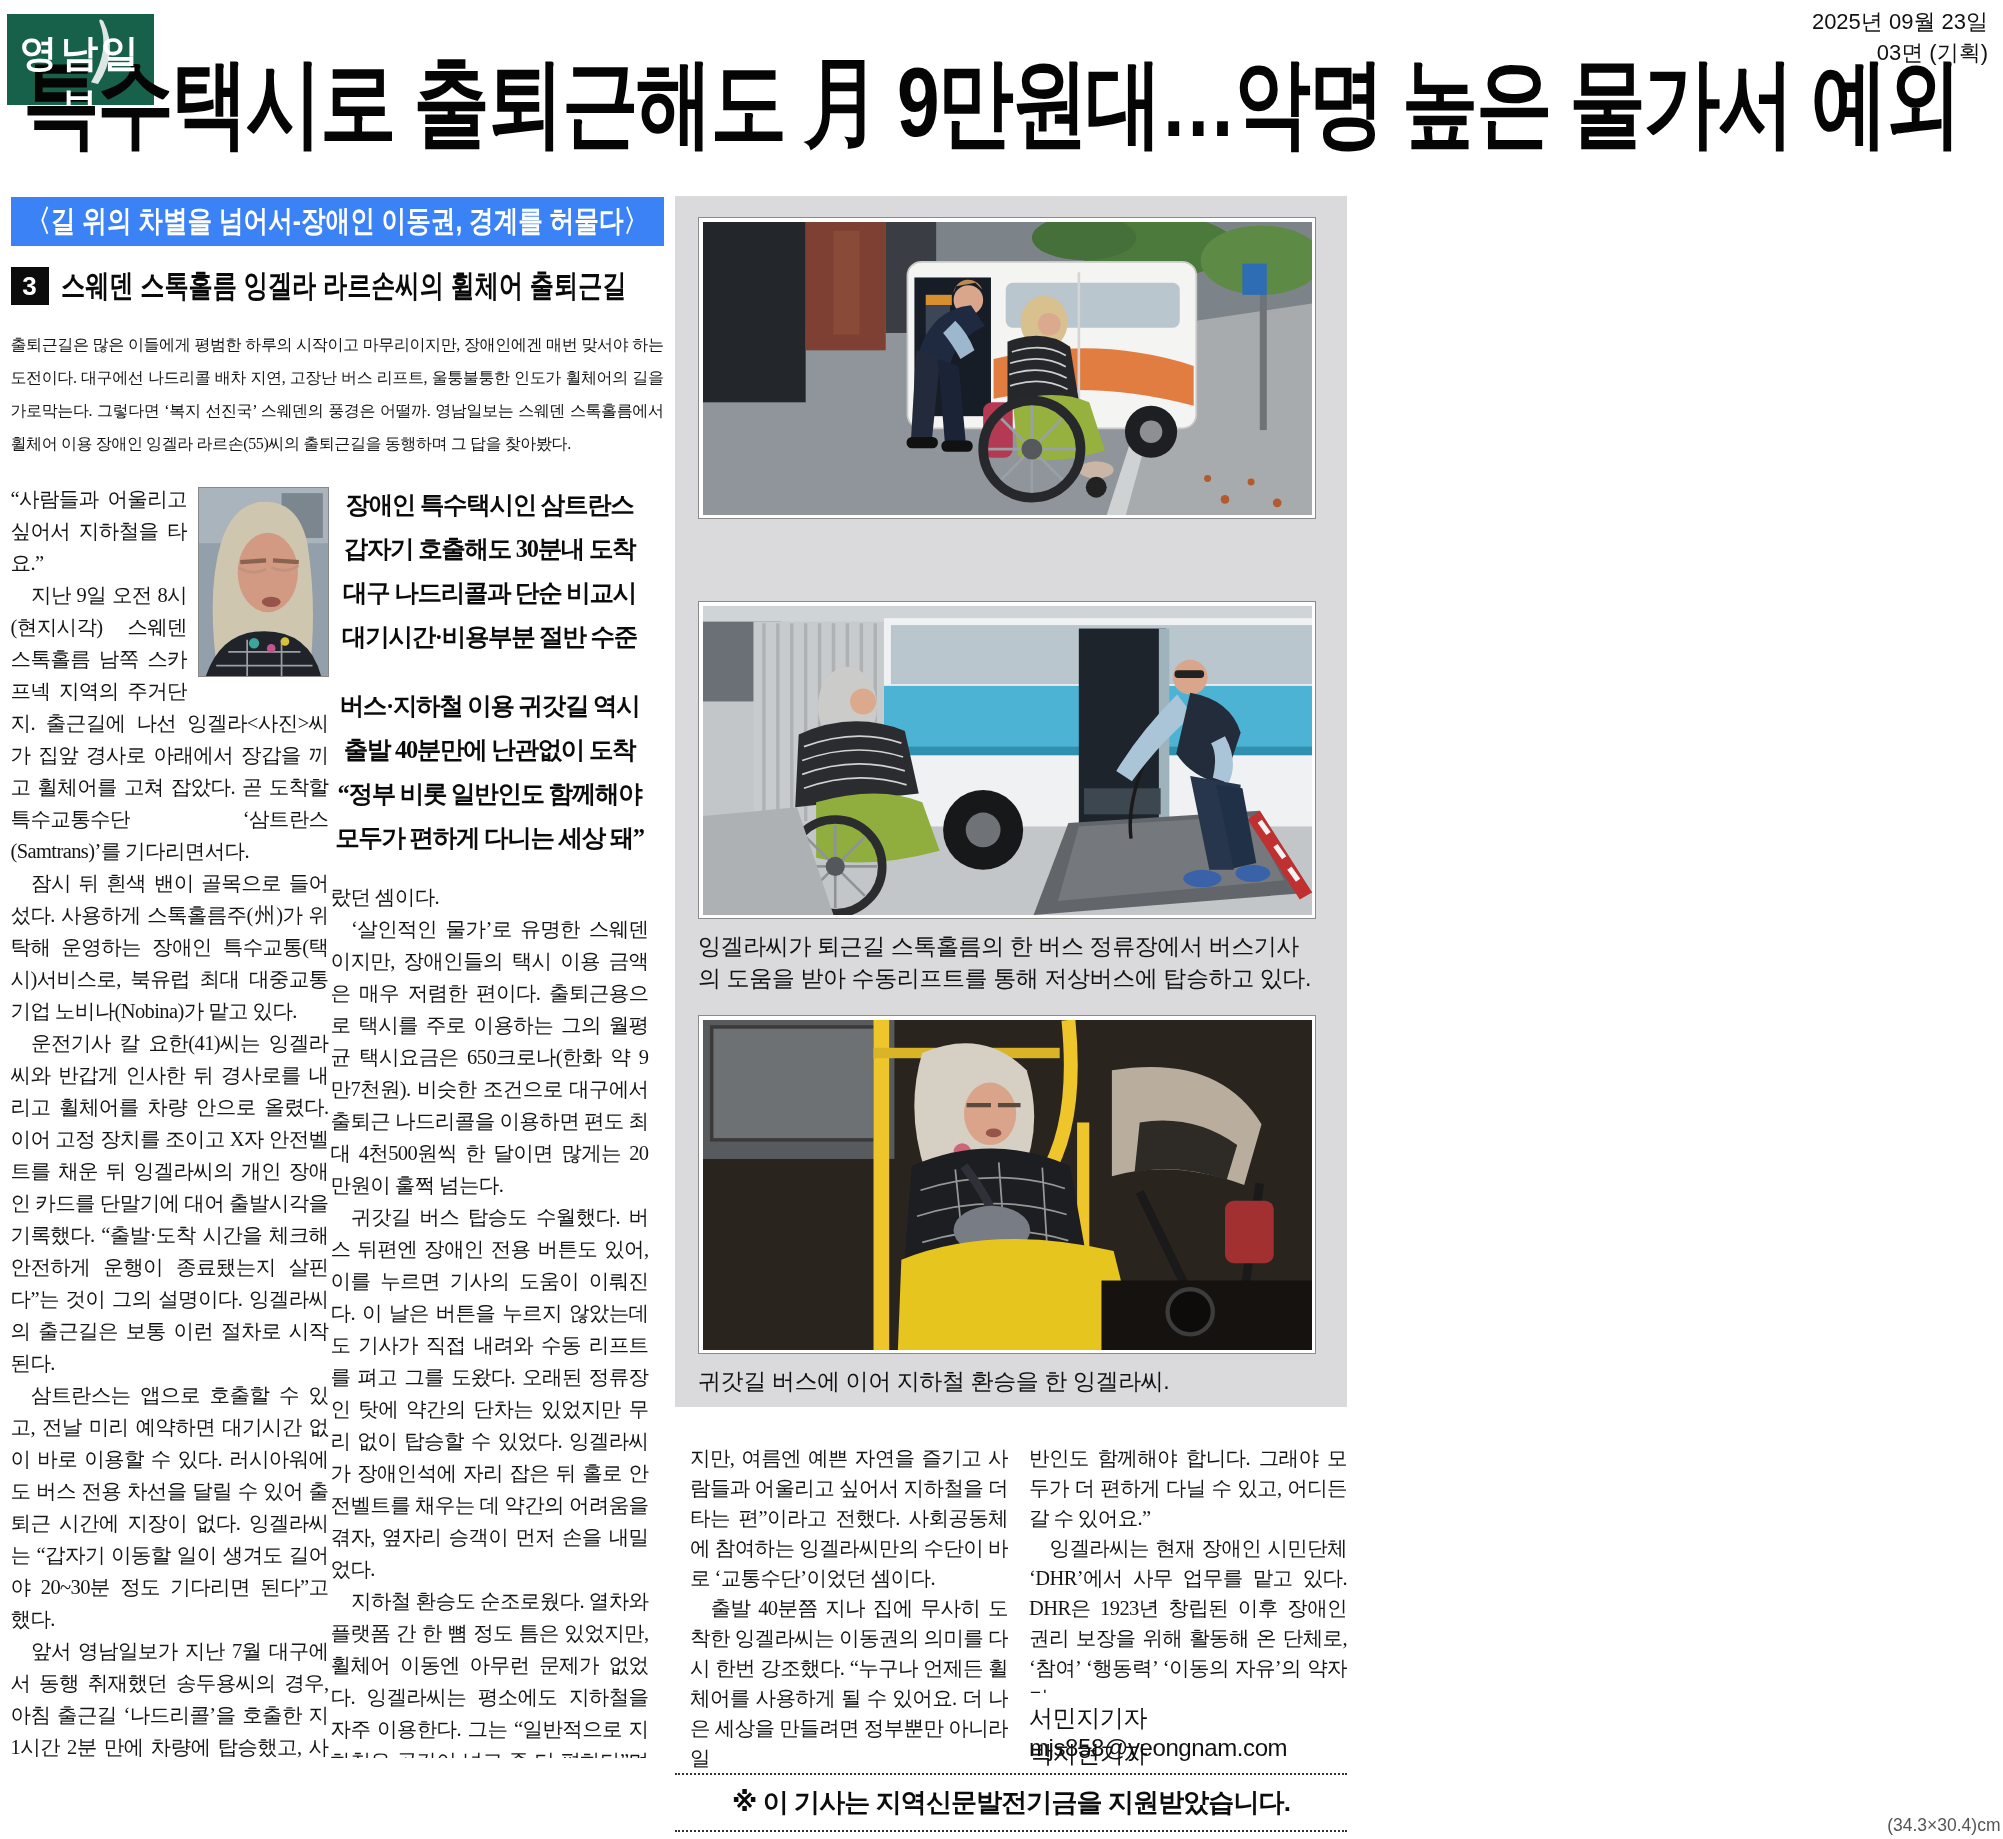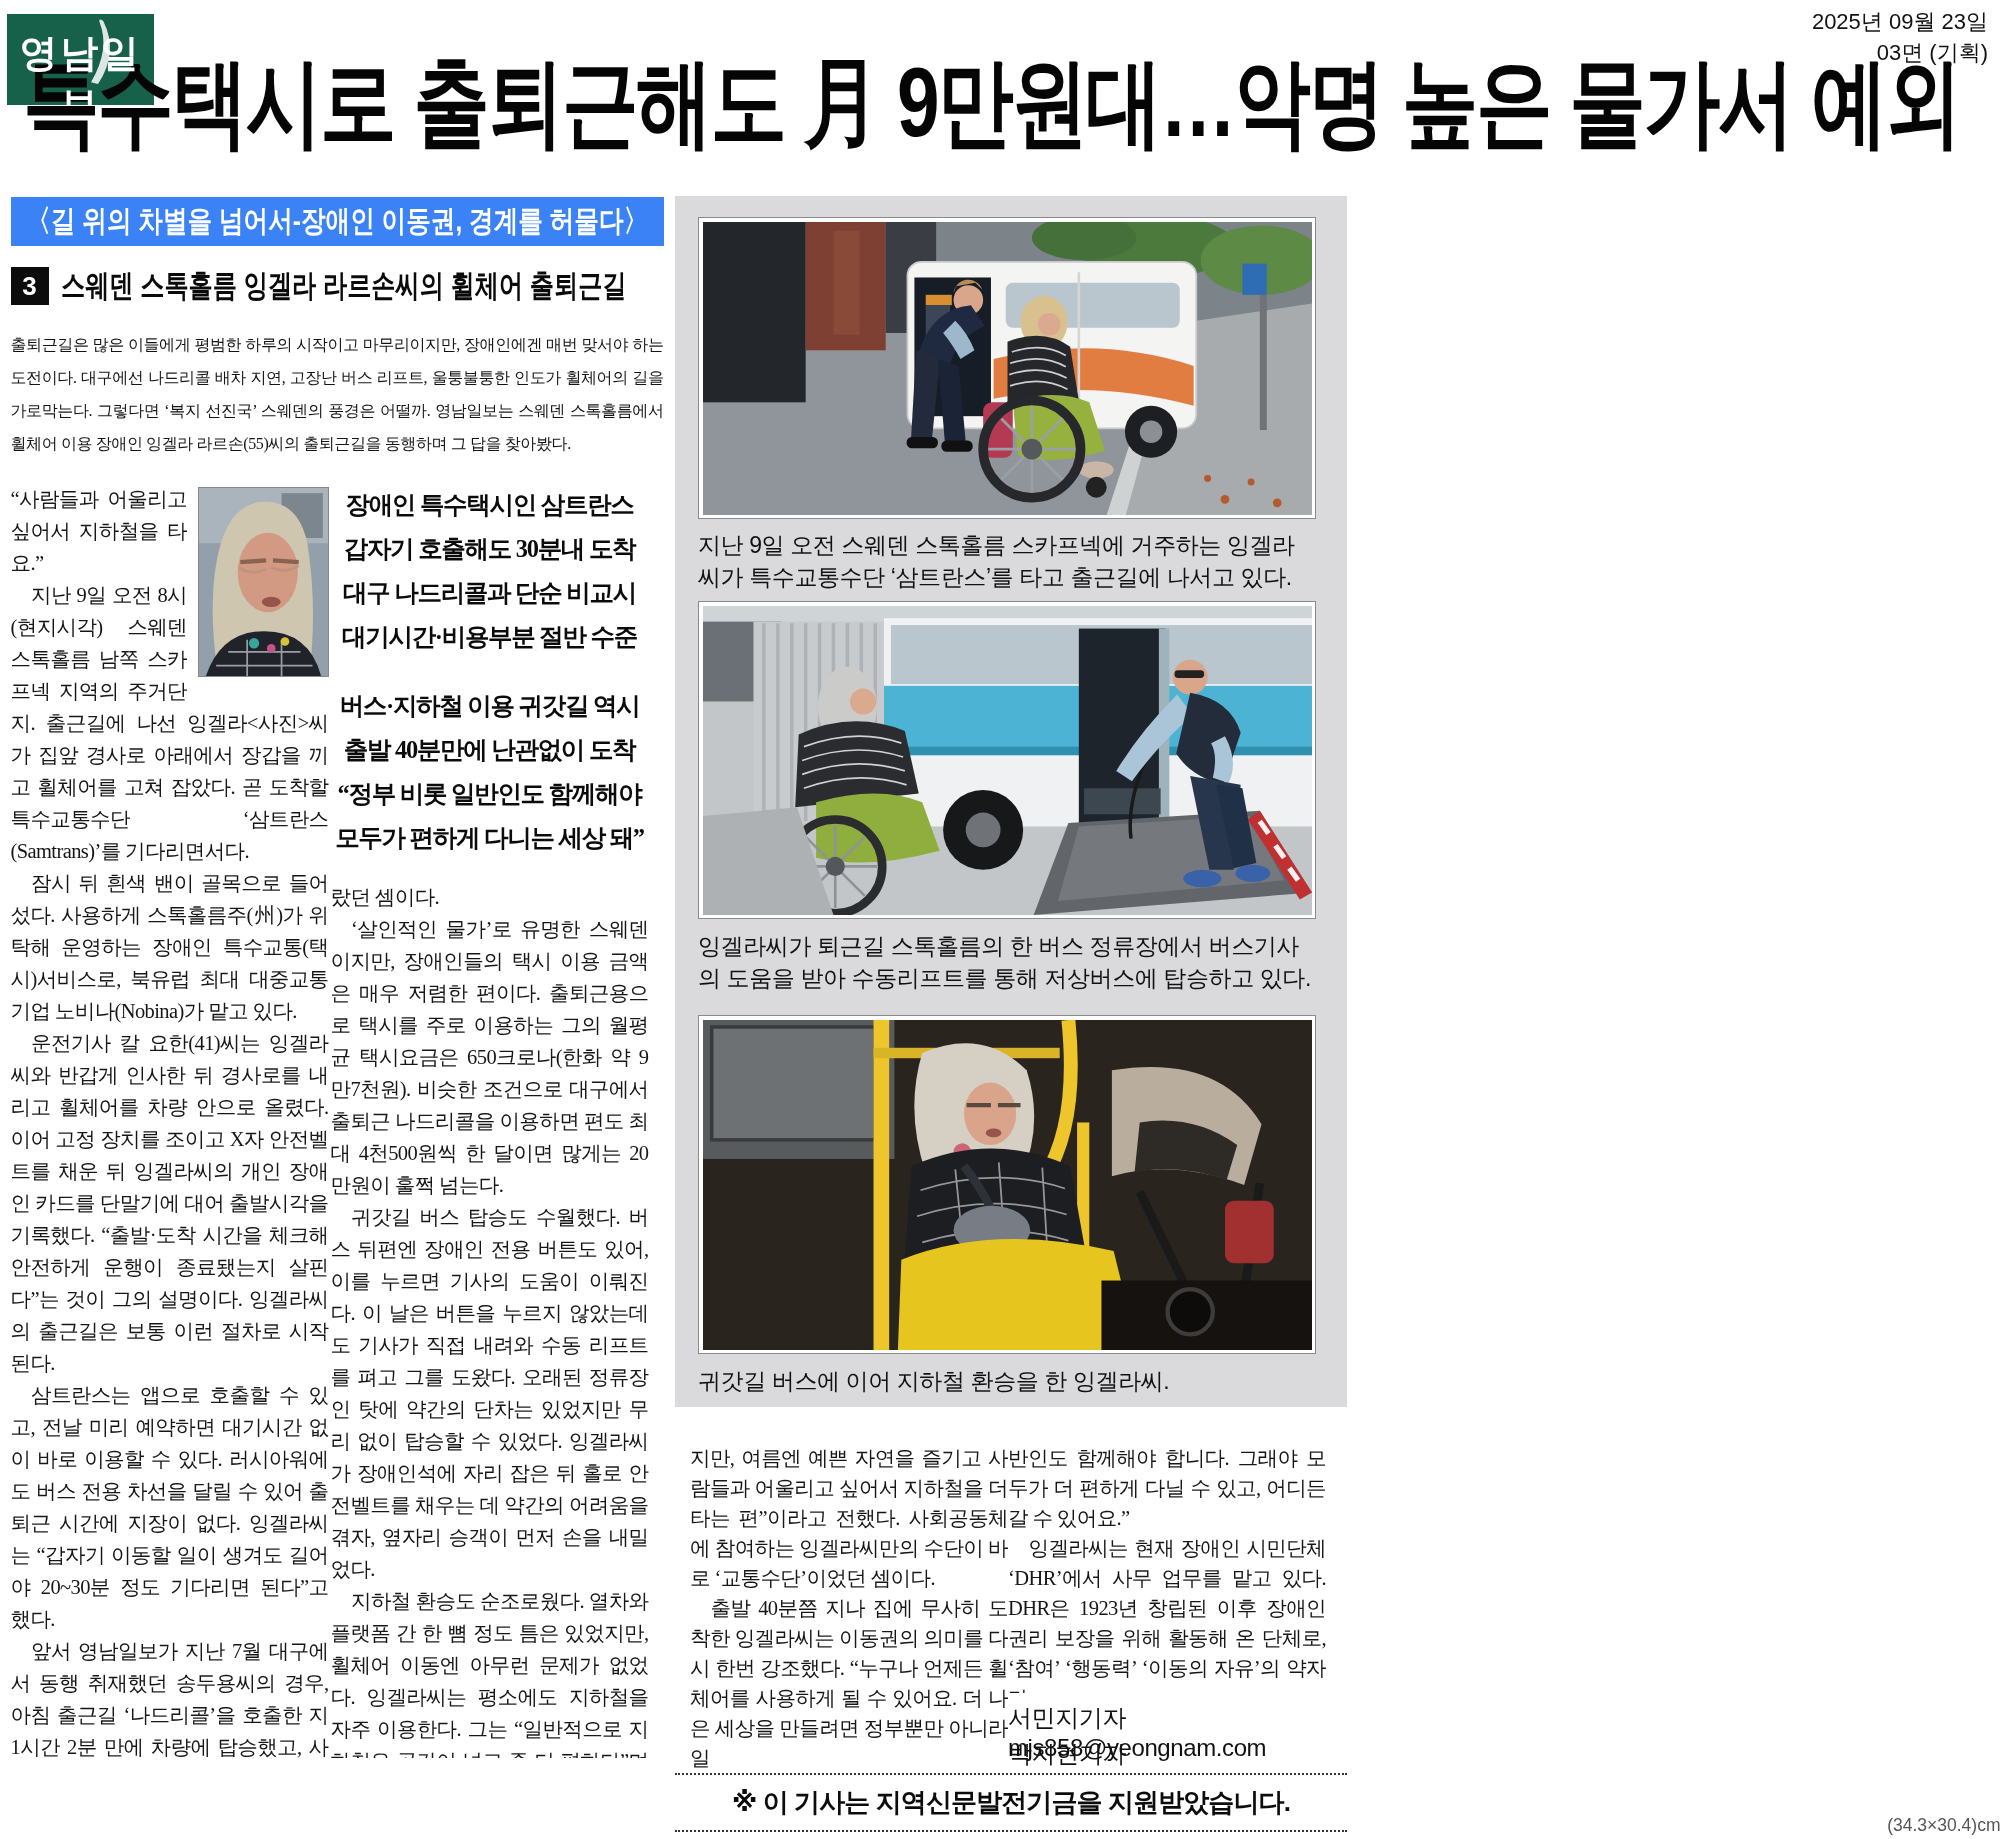--- a/index.html
+++ b/index.html
@@ -53,21 +53,21 @@
            border:0.9px solid #8a8a8a; margin:0; }
   .photo svg { display:block; width:100%; height:100%; }
   .ph1 { top:21px;  height:302px; }
   .ph2 { top:405px; height:318px; }
   .ph3 { top:819px; height:339px; }
   .cap { position:absolute; left:23px; width:618px; font-family:"Liberation Sans","DejaVu Sans",sans-serif;
          font-size:23px; line-height:1.38; color:#111; letter-spacing:-0.4px; }
   .c1 { top:334px; } .c2 { top:735px; } .c3 { top:1170px; }
 
   
-  .bottom-cols { position:absolute; left:690px; top:1443px; width:657px; display:flex; }
+  .bottom-cols { position:absolute; left:690px; top:1443px; width:657px; display:flex; gap:21px; }
   .bcol { width:318px; height:328px; overflow:hidden; position:relative; }
   .bcol p { line-height:30px; }
   .col4-flow { height:250px; overflow:hidden; }
   .byline { position:absolute; right:0; font-family:"Liberation Sans","DejaVu Sans",sans-serif;
             font-size:24px; color:#111; letter-spacing:-0.4px; }
   .b1 { top:259px; } .b2 { top:295px; }
 
   
   .footer-note { position:absolute; left:675px; top:1773px; width:672px; border-top:2.6px dotted #333;
                  border-bottom:2.6px dotted #333; padding:9.6px 0 10.5px; text-align:center;
@@ -216,21 +216,20 @@
           <circle cx="700" cy="300" r="0" fill="#000"></circle>
         </g>
         <g fill="#b35a2e">
           <circle cx="600" cy="320" r="5"></circle>
             <circle cx="630" cy="300" r="4"></circle>
             <circle cx="660" cy="324" r="5"></circle>
             <circle cx="580" cy="296" r="4"></circle>
         </g>
       </svg>
     </figure>
-    <figcaption class="cap c1">지난 9일 오전 스웨덴 스톡홀름 스카프넥에 거주하는 잉겔라씨가 특수교통수단 ‘삼트란스’를 타고 출근길에 나서고 있다.</figcaption>
 
     <figure class="photo ph2">
       <svg viewBox="0 0 700 356" preserveAspectRatio="none">
         <rect width="700" height="356" fill="#c2c6c9"></rect>
         <rect width="700" height="110" fill="#cfd4d6"></rect>
         <rect x="0" y="18" width="90" height="92" fill="#6b7076"></rect>
         <g>
           <rect x="58" y="18" width="150" height="232" fill="#c7cbcd"></rect>
           <g stroke="#aeb2b5" stroke-width="4">
             <line x1="70" y1="20" x2="70" y2="248"></line>

